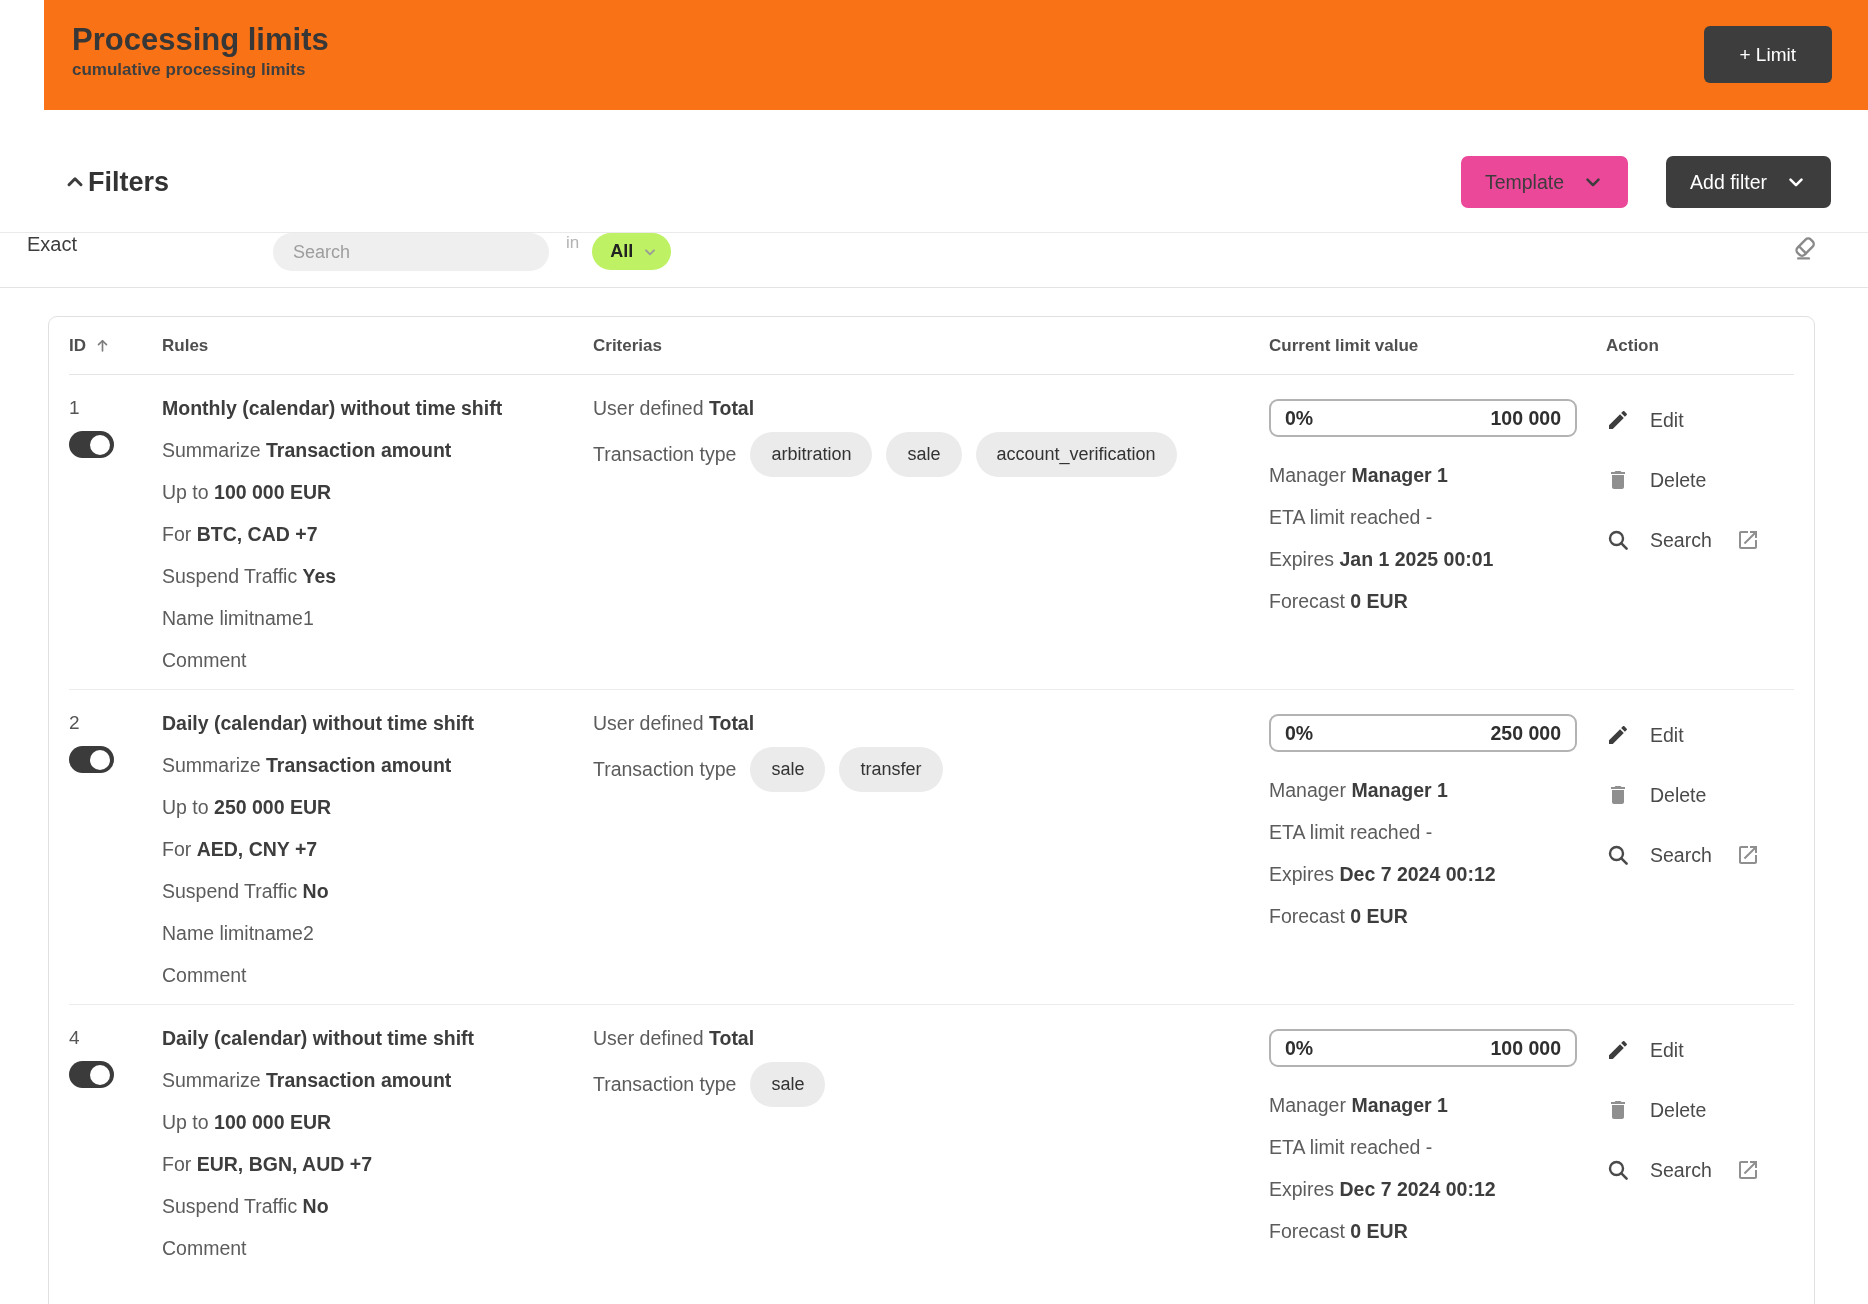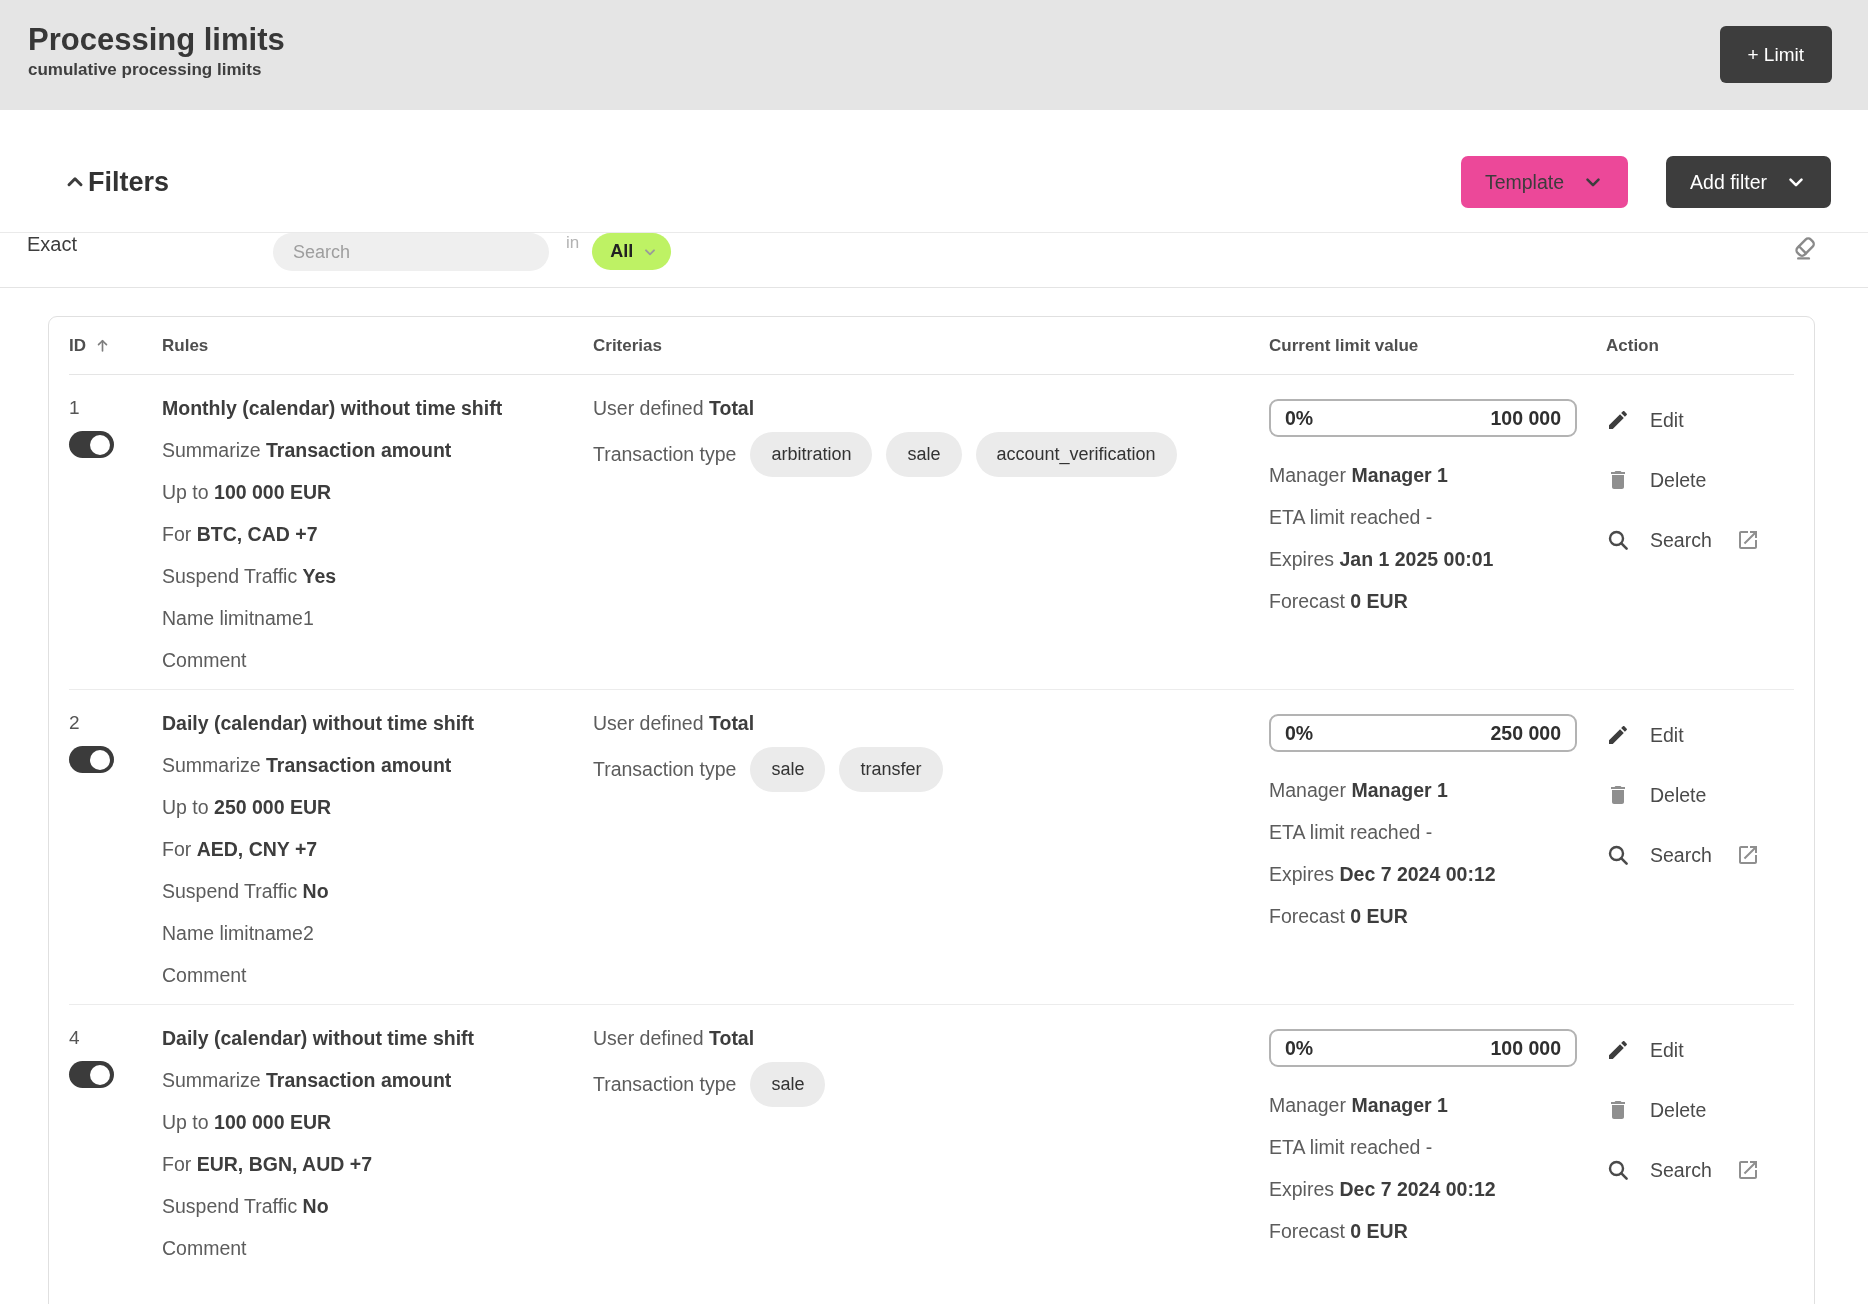--- a/index.html
+++ b/index.html
@@ -8,25 +8,25 @@
     width: 1868px; height: 1304px; overflow: hidden; position: relative;
     background: #ffffff; color: #4a4a4a;
     font-family: "Liberation Sans", "DejaVu Sans", sans-serif;
     font-size: 19.5px;
   }
   strong { font-weight: 700; color: #3d3d3d; }
 
   .top-black-bar { position: absolute; top: 0; left: 635px; width: 57px; height: 7px; background: #141414; }
 
   
-  .page-header { position: relative; height: 110px; background: #e5e5e5; }
+  .page-header { position: relative; height: 110px; background: #f97316; margin-left: 44px; }
   .page-title { position: absolute; left: 28px; top: 22px; font-size: 31px; font-weight: 700; color: #373737; }
   .page-subtitle { position: absolute; left: 28px; top: 60px; font-size: 17px; font-weight: 700; color: #3f3f3f; }
   .add-limit-btn {
-    position: absolute; right: 36px; top: 26px; height: 57px; padding: 0 28px;
+    position: absolute; right: 36px; top: 26px; height: 57px; padding: 0 36px;
     background: #3d3d3d; color: #ffffff; font-size: 19px; font-weight: 400;
     border: none; border-radius: 6px; display: flex; align-items: center; cursor: pointer;
     font-family: inherit;
   }
 
   
   .filters-bar { display: flex; align-items: center; height: 52px; margin: 46px 37px 0 62px; }
   .collapse-btn { width: 26px; height: 26px; display: flex; align-items: center; justify-content: center; cursor: pointer; }
   .filters-title { font-size: 27px; font-weight: 700; color: #333333; }
   .flex-spacer { flex: 1; }

